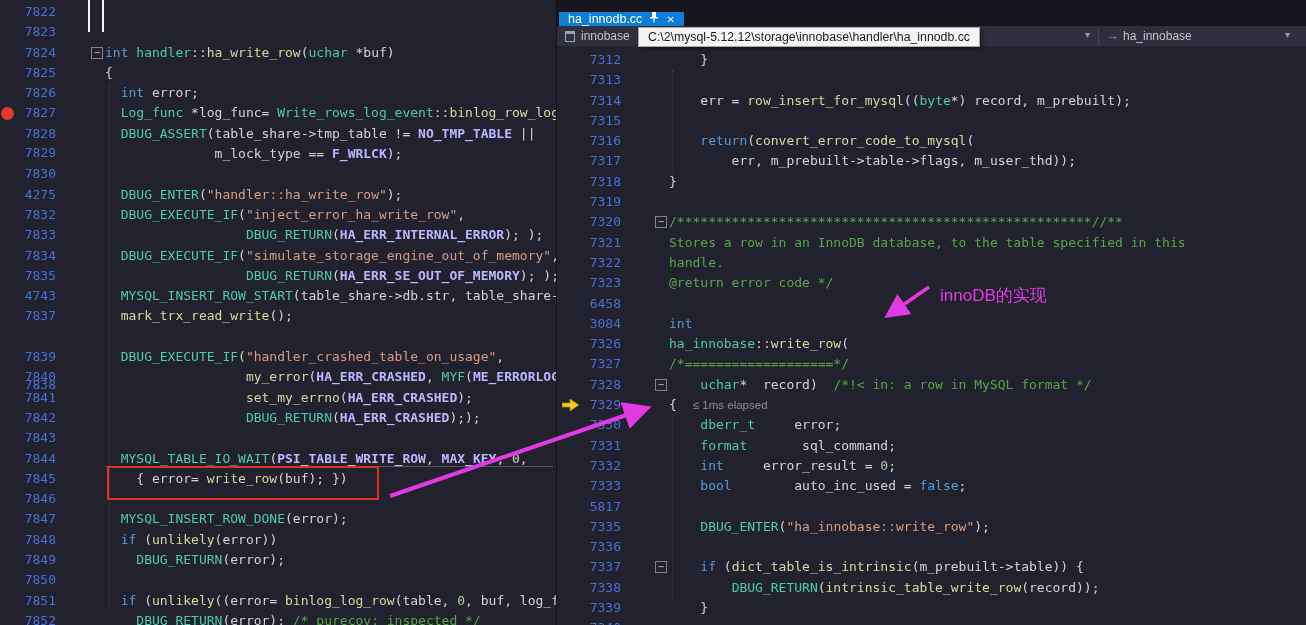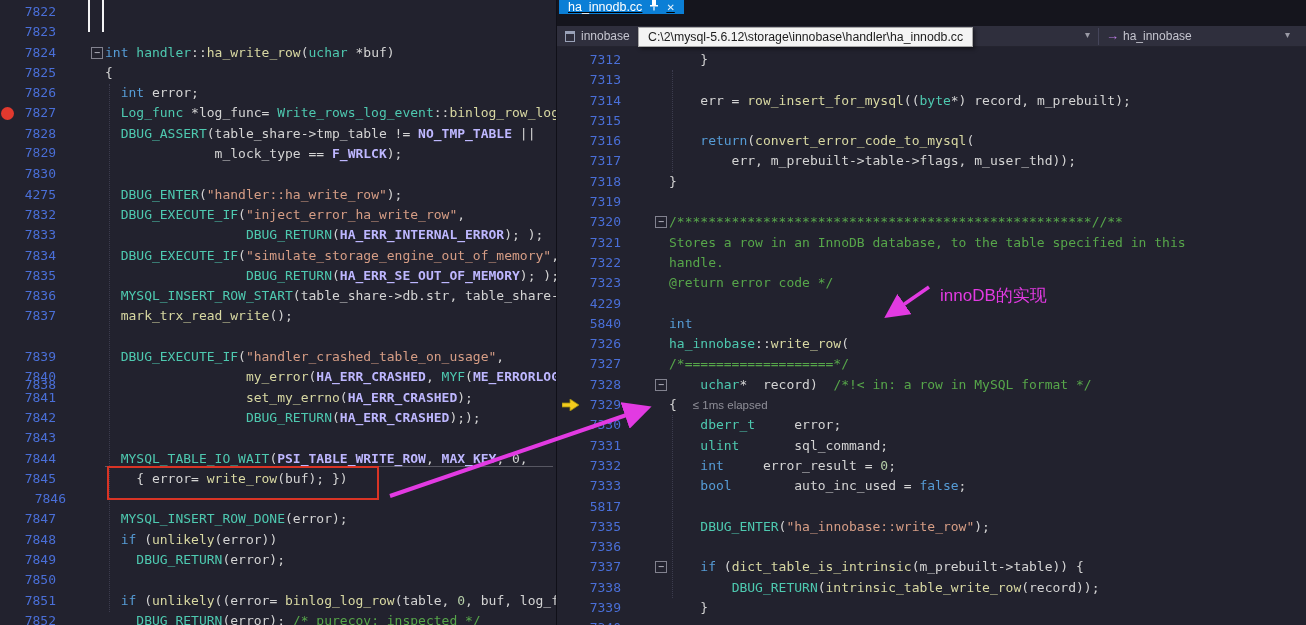--- a/index.html
+++ b/index.html
@@ -29,21 +29,21 @@
   .tk-m { color:#4ec9b0; } .tk-f { color:#d8d8a2; } .tk-c { color:#beb7ff;font-weight:bold; }
   .tk-s { color:#d69d85; } .tk-g { color:#57a64a; } .tk-n { color:#b5cea8; }
   .perftip { color:#8f8f98; font-family:"Liberation Sans",sans-serif; font-size:11.5px; margin-left:16px; }
 
   #left-code  { padding-top:2px; }
   #right-code { padding-top:3px; }
 
   .indent-guide { position:absolute; width:1px; border-left:1px dotted #3c3c4e; pointer-events:none; }
 
   
-  .tabwell { height:26px; background:#15151d; display:flex; align-items:flex-start;text-decoration:underline; }
+  .tabwell { height:26px; background:#15151d; display:flex; align-items:flex-end; }
   .tab { display:inline-flex; align-items:center; gap:7px; margin-left:2px; padding:0 9px;
          background:#0b7fd6; color:#fff; font-family:"Liberation Sans",sans-serif; font-size:12.5px; cursor:default; }
   .tab .close { font-size:10px; color:#eaf4fc; }
   .navbar { position:relative; height:21px; background:#2f2f3d; border-bottom:1px solid #24242f;
             font-family:"Liberation Sans",sans-serif; font-size:12px; color:#c5c5cf; }
   .proj-icon { position:absolute; left:8px; top:5px; width:10px; height:11px;
                border:1px solid #9aa2b8; border-top:3px solid #9aa2b8; }
   .scope-label { position:absolute; left:24px; top:3px; }
   .chev { position:absolute; top:3px; color:#9a9aa5; font-size:10px; }
   .chev-left { left:528px; } .chev-right { left:728px; }
@@ -79,31 +79,31 @@
         <div class="code-line"><span class="col-ind" style="width: 18px;"></span><span class="col-num" style="width: 38px;">7826</span><span class="col-fold" style="width: 49px;"></span><span class="col-text"><span class="tk-p">  </span><span class="tk-k">int</span><span class="tk-p"> error;</span></span></div>
         <div class="code-line"><span class="col-ind" style="width: 18px;"><span class="bp"></span></span><span class="col-num" style="width: 38px;">7827</span><span class="col-fold" style="width: 49px;"></span><span class="col-text"><span class="tk-p">  </span><span class="tk-t">Log_func</span><span class="tk-p"> *log_func= </span><span class="tk-t">Write_rows_log_event</span><span class="tk-p">::</span><span class="tk-f">binlog_row_logging_function</span></span></div>
         <div class="code-line"><span class="col-ind" style="width: 18px;"></span><span class="col-num" style="width: 38px;">7828</span><span class="col-fold" style="width: 49px;"></span><span class="col-text"><span class="tk-p">  </span><span class="tk-m">DBUG_ASSERT</span><span class="tk-p">(table_share-&gt;tmp_table != </span><span class="tk-c">NO_TMP_TABLE</span><span class="tk-p"> ||</span></span></div>
         <div class="code-line"><span class="col-ind" style="width: 18px;"></span><span class="col-num" style="width: 38px; font-family: Liberation Mono, monospace;">7829</span><span class="col-fold" style="width: 49px;"></span><span class="col-text"><span class="tk-p">              m_lock_type == </span><span class="tk-c">F_WRLCK</span><span class="tk-p">);</span></span></div>
         <div class="code-line"><span class="col-ind" style="width: 18px;"></span><span class="col-num" style="width: 38px;">7830</span><span class="col-fold" style="width: 49px;"></span><span class="col-text"></span></div>
         <div class="code-line"><span class="col-ind" style="width: 18px;"></span><span class="col-num" style="width: 38px;">4275</span><span class="col-fold" style="width: 49px;"></span><span class="col-text"><span class="tk-p">  </span><span class="tk-m">DBUG_ENTER</span><span class="tk-p">(</span><span class="tk-s">"handler::ha_write_row"</span><span class="tk-p">);</span></span></div>
         <div class="code-line"><span class="col-ind" style="width: 18px;"></span><span class="col-num" style="width: 38px;">7832</span><span class="col-fold" style="width: 49px;"></span><span class="col-text"><span class="tk-p">  </span><span class="tk-m">DBUG_EXECUTE_IF</span><span class="tk-p">(</span><span class="tk-s">"inject_error_ha_write_row"</span><span class="tk-p">,</span></span></div>
         <div class="code-line"><span class="col-ind" style="width: 18px;"></span><span class="col-num" style="width: 38px;">7833</span><span class="col-fold" style="width: 49px;"></span><span class="col-text"><span class="tk-p">                  </span><span class="tk-m">DBUG_RETURN</span><span class="tk-p">(</span><span class="tk-c">HA_ERR_INTERNAL_ERROR</span><span class="tk-p">); );</span></span></div>
         <div class="code-line"><span class="col-ind" style="width: 18px;"></span><span class="col-num" style="width: 38px;">7834</span><span class="col-fold" style="width: 49px;"></span><span class="col-text"><span class="tk-p">  </span><span class="tk-m">DBUG_EXECUTE_IF</span><span class="tk-p">(</span><span class="tk-s">"simulate_storage_engine_out_of_memory"</span><span class="tk-p">,</span></span></div>
         <div class="code-line"><span class="col-ind" style="width: 18px;"></span><span class="col-num" style="width: 38px;">7835</span><span class="col-fold" style="width: 49px;"></span><span class="col-text"><span class="tk-p">                  </span><span class="tk-m">DBUG_RETURN</span><span class="tk-p">(</span><span class="tk-c">HA_ERR_SE_OUT_OF_MEMORY</span><span class="tk-p">); );</span></span></div>
-        <div class="code-line"><span class="col-ind" style="width: 18px;"></span><span class="col-num" style="width: 38px;">7836</span><span class="col-fold" style="width: 49px;"></span><span class="col-text"><span class="tk-p">  </span><span class="tk-m">MYSQL_INSERT_ROW_START</span><span class="tk-p">(table_share-&gt;db.str, table_share-&gt;table_name.str);</span></span></div>
+        <div class="code-line"><span class="col-ind" style="width: 18px;"></span><span class="col-num" style="width: 38px;">4743</span><span class="col-fold" style="width: 49px;"></span><span class="col-text"><span class="tk-p">  </span><span class="tk-m">MYSQL_INSERT_ROW_START</span><span class="tk-p">(table_share-&gt;db.str, table_share-&gt;table_name.str);</span></span></div>
         <div class="code-line"><span class="col-ind" style="width: 18px;"></span><span class="col-num" style="width: 38px;">7837</span><span class="col-fold" style="width: 49px;"></span><span class="col-text"><span class="tk-p">  </span><span class="tk-f">mark_trx_read_write</span><span class="tk-p">();</span></span></div>
         <div class="code-line"><span class="col-ind" style="width: 18px;"></span><span class="col-num" style="width: 38px; margin-top: 48px;">7838</span><span class="col-fold" style="width: 49px;"></span><span class="col-text"></span></div>
         <div class="code-line"><span class="col-ind" style="width: 18px;"></span><span class="col-num" style="width: 38px;">7839</span><span class="col-fold" style="width: 49px;"></span><span class="col-text"><span class="tk-p">  </span><span class="tk-m">DBUG_EXECUTE_IF</span><span class="tk-p">(</span><span class="tk-s">"handler_crashed_table_on_usage"</span><span class="tk-p">,</span></span></div>
         <div class="code-line"><span class="col-ind" style="width: 18px;"></span><span class="col-num" style="width: 38px;">7840</span><span class="col-fold" style="width: 49px;"></span><span class="col-text"><span class="tk-p">                  </span><span class="tk-f">my_error</span><span class="tk-p">(</span><span class="tk-c">HA_ERR_CRASHED</span><span class="tk-p">, </span><span class="tk-m">MYF</span><span class="tk-p">(</span><span class="tk-c">ME_ERRORLOG</span></span></div>
         <div class="code-line"><span class="col-ind" style="width: 18px;"></span><span class="col-num" style="width: 38px;">7841</span><span class="col-fold" style="width: 49px;"></span><span class="col-text"><span class="tk-p">                  </span><span class="tk-f">set_my_errno</span><span class="tk-p">(</span><span class="tk-c">HA_ERR_CRASHED</span><span class="tk-p">);</span></span></div>
         <div class="code-line"><span class="col-ind" style="width: 18px;"></span><span class="col-num" style="width: 38px;">7842</span><span class="col-fold" style="width: 49px;"></span><span class="col-text"><span class="tk-p">                  </span><span class="tk-m">DBUG_RETURN</span><span class="tk-p">(</span><span class="tk-c">HA_ERR_CRASHED</span><span class="tk-p">););</span></span></div>
         <div class="code-line"><span class="col-ind" style="width: 18px;"></span><span class="col-num" style="width: 38px;">7843</span><span class="col-fold" style="width: 49px;"></span><span class="col-text"></span></div>
         <div class="code-line"><span class="col-ind" style="width: 18px;"></span><span class="col-num" style="width: 38px;">7844</span><span class="col-fold" style="width: 49px;"></span><span class="col-text"><span class="tk-p">  </span><span class="tk-m">MYSQL_TABLE_IO_WAIT</span><span class="tk-p">(</span><span class="tk-c">PSI_TABLE_WRITE_ROW</span><span class="tk-p">, </span><span class="tk-c">MAX_KEY</span><span class="tk-p">, 0,</span></span></div>
         <div class="code-line"><span class="col-ind" style="width: 18px;"></span><span class="col-num" style="width: 38px;">7845</span><span class="col-fold" style="width: 49px;"></span><span class="col-text"><span class="tk-p">    { error= </span><span class="tk-f">write_row</span><span class="tk-p">(buf); })</span></span></div>
-        <div class="code-line"><span class="col-ind" style="width: 18px;"></span><span class="col-num" style="width: 38px; margin-left: 10px;">7846</span><span class="col-fold" style="width: 49px;"></span><span class="col-text"></span></div>
+        <div class="code-line"><span class="col-ind" style="width: 18px;"></span><span class="col-num" style="width: 38px;">7846</span><span class="col-fold" style="width: 49px;"></span><span class="col-text"></span></div>
         <div class="code-line"><span class="col-ind" style="width: 18px;"></span><span class="col-num" style="width: 38px;">7847</span><span class="col-fold" style="width: 49px;"></span><span class="col-text"><span class="tk-p">  </span><span class="tk-m">MYSQL_INSERT_ROW_DONE</span><span class="tk-p">(error);</span></span></div>
         <div class="code-line"><span class="col-ind" style="width: 18px;"></span><span class="col-num" style="width: 38px;">7848</span><span class="col-fold" style="width: 49px;"></span><span class="col-text"><span class="tk-p">  </span><span class="tk-k">if</span><span class="tk-p"> (</span><span class="tk-f">unlikely</span><span class="tk-p">(error))</span></span></div>
         <div class="code-line"><span class="col-ind" style="width: 18px;"></span><span class="col-num" style="width: 38px;">7849</span><span class="col-fold" style="width: 49px;"></span><span class="col-text"><span class="tk-p">    </span><span class="tk-m">DBUG_RETURN</span><span class="tk-p">(error);</span></span></div>
         <div class="code-line"><span class="col-ind" style="width: 18px;"></span><span class="col-num" style="width: 38px;">7850</span><span class="col-fold" style="width: 49px;"></span><span class="col-text"></span></div>
         <div class="code-line"><span class="col-ind" style="width: 18px;"></span><span class="col-num" style="width: 38px;">7851</span><span class="col-fold" style="width: 49px;"></span><span class="col-text"><span class="tk-p">  </span><span class="tk-k">if</span><span class="tk-p"> (</span><span class="tk-f">unlikely</span><span class="tk-p">((error= </span><span class="tk-f">binlog_log_row</span><span class="tk-p">(table, </span><span class="tk-n">0</span><span class="tk-p">, buf, log_func))))</span></span></div>
         <div class="code-line"><span class="col-ind" style="width: 18px;"></span><span class="col-num" style="width: 38px;">7852</span><span class="col-fold" style="width: 49px;"></span><span class="col-text"><span class="tk-p">    </span><span class="tk-m">DBUG_RETURN</span><span class="tk-p">(error); </span><span class="tk-g">/* purecov: inspected */</span></span></div>
       </div>
     <div class="indent-guide" style="left:109px; top:84px; height:528px;"></div>
   </div>
 
@@ -124,45 +124,45 @@
     <div class="navbar">
       <span class="proj-icon"></span>
       <span class="scope-label">innobase</span>
       <span class="chev chev-left">▾</span>
       <span class="nav-divider"></span>
       <span class="member-arrow">→</span>
       <span class="member-label">ha_innobase</span>
       <span class="chev chev-right">▾</span>
     </div>
     <div class="tooltip">
-      <span>C:\2\mysql-5.6.12\storage\innobase\handler\ha_innodb.cc</span>
+      <span>C:\2\mysql-5.12.12\storage\innobase\handler\ha_innodb.cc</span>
     </div>
     <div id="right-code">
         <div class="code-line"><span class="col-ind" style="width: 26px;"></span><span class="col-num" style="width: 38px;">7312</span><span class="col-fold" style="width: 48px;"></span><span class="col-text"><span class="tk-p">    }</span></span></div>
         <div class="code-line"><span class="col-ind" style="width: 26px;"></span><span class="col-num" style="width: 38px;">7313</span><span class="col-fold" style="width: 48px;"></span><span class="col-text"></span></div>
         <div class="code-line"><span class="col-ind" style="width: 26px;"></span><span class="col-num" style="width: 38px;">7314</span><span class="col-fold" style="width: 48px;"></span><span class="col-text"><span class="tk-p">    err = </span><span class="tk-f">row_insert_for_mysql</span><span class="tk-p">((</span><span class="tk-t">byte</span><span class="tk-p">*) record, m_prebuilt);</span></span></div>
         <div class="code-line"><span class="col-ind" style="width: 26px;"></span><span class="col-num" style="width: 38px;">7315</span><span class="col-fold" style="width: 48px;"></span><span class="col-text"></span></div>
         <div class="code-line"><span class="col-ind" style="width: 26px;"></span><span class="col-num" style="width: 38px;">7316</span><span class="col-fold" style="width: 48px;"></span><span class="col-text"><span class="tk-p">    </span><span class="tk-k">return</span><span class="tk-p">(</span><span class="tk-f">convert_error_code_to_mysql</span><span class="tk-p">(</span></span></div>
         <div class="code-line"><span class="col-ind" style="width: 26px;"></span><span class="col-num" style="width: 38px;">7317</span><span class="col-fold" style="width: 48px;"></span><span class="col-text"><span class="tk-p">        err, m_prebuilt-&gt;table-&gt;flags, m_user_thd));</span></span></div>
         <div class="code-line"><span class="col-ind" style="width: 26px;"></span><span class="col-num" style="width: 38px;">7318</span><span class="col-fold" style="width: 48px;"></span><span class="col-text"><span class="tk-p">}</span></span></div>
         <div class="code-line"><span class="col-ind" style="width: 26px;"></span><span class="col-num" style="width: 38px;">7319</span><span class="col-fold" style="width: 48px;"></span><span class="col-text"></span></div>
         <div class="code-line"><span class="col-ind" style="width: 26px;"></span><span class="col-num" style="width: 38px;">7320</span><span class="col-fold" style="width: 48px;"><span class="foldbox">−</span></span><span class="col-text"><span class="tk-g">/*****************************************************//**</span></span></div>
         <div class="code-line"><span class="col-ind" style="width: 26px;"></span><span class="col-num" style="width: 38px;">7321</span><span class="col-fold" style="width: 48px;"></span><span class="col-text"><span class="tk-g">Stores a row in an InnoDB database, to the table specified in this</span></span></div>
         <div class="code-line"><span class="col-ind" style="width: 26px;"></span><span class="col-num" style="width: 38px;">7322</span><span class="col-fold" style="width: 48px;"></span><span class="col-text"><span class="tk-g">handle.</span></span></div>
         <div class="code-line"><span class="col-ind" style="width: 26px;"></span><span class="col-num" style="width: 38px;">7323</span><span class="col-fold" style="width: 48px;"></span><span class="col-text"><span class="tk-g">@return error code */</span></span></div>
-        <div class="code-line"><span class="col-ind" style="width: 26px;"></span><span class="col-num" style="width: 38px;">4229</span><span class="col-fold" style="width: 48px;"></span><span class="col-text"></span></div>
-        <div class="code-line"><span class="col-ind" style="width: 26px;"></span><span class="col-num" style="width: 38px;">5840</span><span class="col-fold" style="width: 48px;"></span><span class="col-text"><span class="tk-k">int</span></span></div>
+        <div class="code-line"><span class="col-ind" style="width: 26px;"></span><span class="col-num" style="width: 38px;">6458</span><span class="col-fold" style="width: 48px;"></span><span class="col-text"></span></div>
+        <div class="code-line"><span class="col-ind" style="width: 26px;"></span><span class="col-num" style="width: 38px;">3084</span><span class="col-fold" style="width: 48px;"></span><span class="col-text"><span class="tk-k">int</span></span></div>
         <div class="code-line"><span class="col-ind" style="width: 26px;"></span><span class="col-num" style="width: 38px;">7326</span><span class="col-fold" style="width: 48px;"></span><span class="col-text"><span class="tk-t">ha_innobase</span><span class="tk-p">::</span><span class="tk-f">write_row</span><span class="tk-p">(</span></span></div>
         <div class="code-line"><span class="col-ind" style="width: 26px;"></span><span class="col-num" style="width: 38px;">7327</span><span class="col-fold" style="width: 48px;"></span><span class="col-text"><span class="tk-g">/*===================*/</span></span></div>
         <div class="code-line"><span class="col-ind" style="width: 26px;"></span><span class="col-num" style="width: 38px;">7328</span><span class="col-fold" style="width: 48px;"><span class="foldbox">−</span></span><span class="col-text"><span class="tk-p">    </span><span class="tk-t">uchar</span><span class="tk-p">*  record)  </span><span class="tk-g">/*!&lt; in: a row in MySQL format */</span></span></div>
         <div class="code-line"><span class="col-ind" style="width: 26px;"><svg class="cur-arrow" width="17" height="12" viewBox="0 0 17 12">
               <path d="M0 4 L8 4 L8 0 L17 6 L8 12 L8 8 L0 8 Z" fill="#f2cb1d" stroke="#9c8a10" stroke-width="0.8"></path>
             </svg></span><span class="col-num" style="width: 38px;">7329</span><span class="col-fold" style="width: 48px;"></span><span class="col-text"><span class="tk-p">{</span><span class="perftip">≤ 1ms elapsed</span></span></div>
         <div class="code-line"><span class="col-ind" style="width: 26px;"></span><span class="col-num" style="width: 38px;">7330</span><span class="col-fold" style="width: 48px;"></span><span class="col-text"><span class="tk-p">    </span><span class="tk-t">dberr_t</span><span class="tk-p">     error;</span></span></div>
-        <div class="code-line"><span class="col-ind" style="width: 26px;"></span><span class="col-num" style="width: 38px;">7331</span><span class="col-fold" style="width: 48px;"></span><span class="col-text"><span class="tk-p">    </span><span class="tk-t">ulint</span><span class="tk-p">       sql_command;</span></span></div>
+        <div class="code-line"><span class="col-ind" style="width: 26px;"></span><span class="col-num" style="width: 38px;">7331</span><span class="col-fold" style="width: 48px;"></span><span class="col-text"><span class="tk-p">    </span><span class="tk-t">format</span><span class="tk-p">       sql_command;</span></span></div>
         <div class="code-line"><span class="col-ind" style="width: 26px;"></span><span class="col-num" style="width: 38px;">7332</span><span class="col-fold" style="width: 48px;"></span><span class="col-text"><span class="tk-p">    </span><span class="tk-k">int</span><span class="tk-p">     error_result = </span><span class="tk-n">0</span><span class="tk-p">;</span></span></div>
         <div class="code-line"><span class="col-ind" style="width: 26px;"></span><span class="col-num" style="width: 38px;">7333</span><span class="col-fold" style="width: 48px;"></span><span class="col-text"><span class="tk-p">    </span><span class="tk-k">bool</span><span class="tk-p">        auto_inc_used = </span><span class="tk-k">false</span><span class="tk-p">;</span></span></div>
         <div class="code-line"><span class="col-ind" style="width: 26px;"></span><span class="col-num" style="width: 38px;">5817</span><span class="col-fold" style="width: 48px;"></span><span class="col-text"></span></div>
         <div class="code-line"><span class="col-ind" style="width: 26px;"></span><span class="col-num" style="width: 38px;">7335</span><span class="col-fold" style="width: 48px;"></span><span class="col-text"><span class="tk-p">    </span><span class="tk-m">DBUG_ENTER</span><span class="tk-p">(</span><span class="tk-s">"ha_innobase::write_row"</span><span class="tk-p">);</span></span></div>
         <div class="code-line"><span class="col-ind" style="width: 26px;"></span><span class="col-num" style="width: 38px;">7336</span><span class="col-fold" style="width: 48px;"></span><span class="col-text"></span></div>
         <div class="code-line"><span class="col-ind" style="width: 26px;"></span><span class="col-num" style="width: 38px;">7337</span><span class="col-fold" style="width: 48px;"><span class="foldbox">−</span></span><span class="col-text"><span class="tk-p">    </span><span class="tk-k">if</span><span class="tk-p"> (</span><span class="tk-f">dict_table_is_intrinsic</span><span class="tk-p">(m_prebuilt-&gt;table)) {</span></span></div>
         <div class="code-line"><span class="col-ind" style="width: 26px;"></span><span class="col-num" style="width: 38px;">7338</span><span class="col-fold" style="width: 48px;"></span><span class="col-text"><span class="tk-p">        </span><span class="tk-m">DBUG_RETURN</span><span class="tk-p">(</span><span class="tk-f">intrinsic_table_write_row</span><span class="tk-p">(record));</span></span></div>
         <div class="code-line"><span class="col-ind" style="width: 26px;"></span><span class="col-num" style="width: 38px;">7339</span><span class="col-fold" style="width: 48px;"></span><span class="col-text"><span class="tk-p">    }</span></span></div>
         <div class="code-line"><span class="col-ind" style="width: 26px;"></span><span class="col-num" style="width: 38px;">7340</span><span class="col-fold" style="width: 48px;"></span><span class="col-text"></span></div>
       </div>

